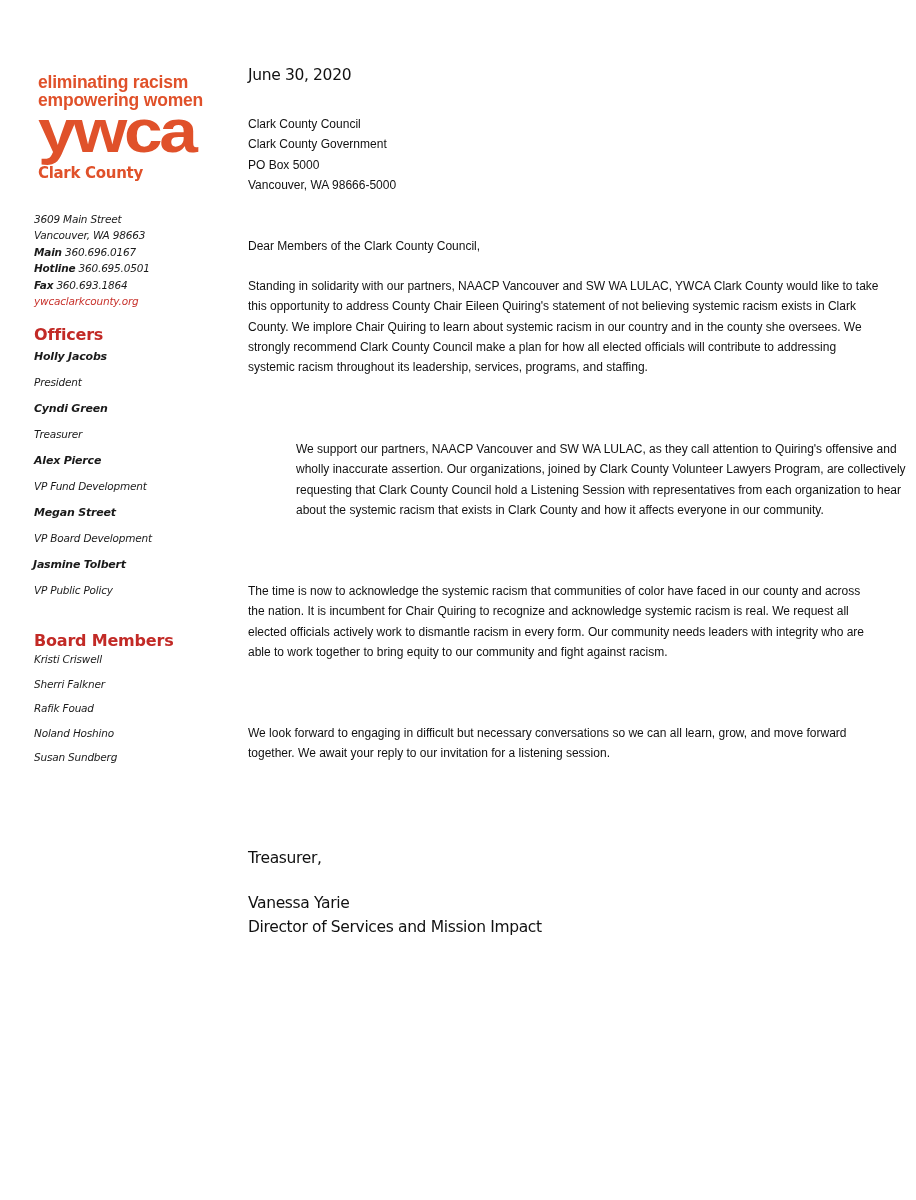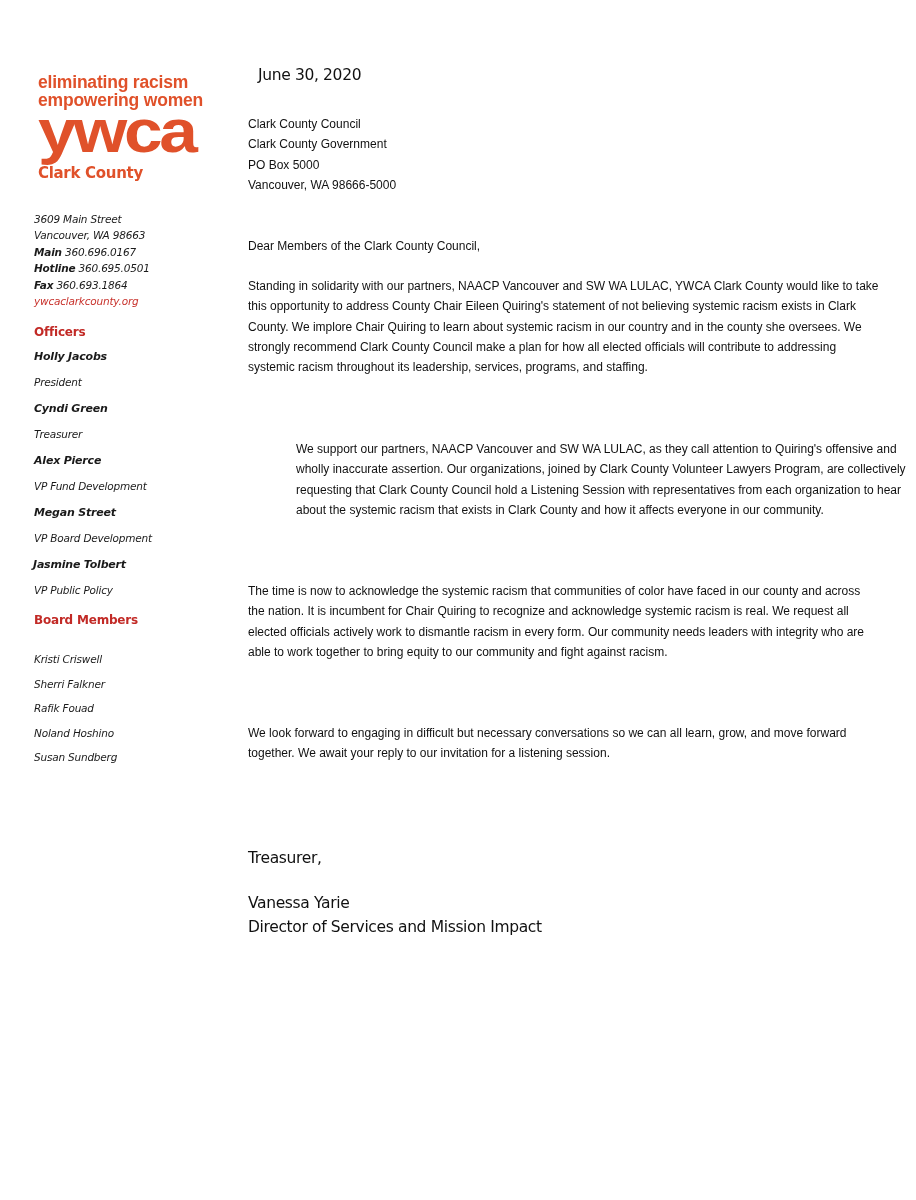--- a/index.html
+++ b/index.html
@@ -68,21 +68,21 @@
       left: 34px;
       top: 211px;
       line-height: 16.4px;
     }
     .contact b { font-weight: bold; }
     .contact .web { color: #c8322c; }
     .section-head {
       position: absolute;
       left: 34px;
       font-family: "DejaVu Sans", sans-serif;
-      font-size: 12px;
+      font-size: 16px;
       font-weight: bold;
       color: #c22a26;
       letter-spacing: -0.2px;
     }
     .officers {
       position: absolute;
       left: 34px;
       top: 350px;
     }
     .officer {
@@ -124,21 +124,21 @@
     }
     .arial {
       font-family: "Liberation Sans", sans-serif;
       font-size: 12px;
       line-height: 20.3px;
       color: #111111;
     }
     .date {
       position: absolute;
       top: 66px;
-      left: 10px;
+      left: 0;
       white-space: nowrap;
     }
     .address {
       position: absolute;
       top: 114px;
       left: 0;
       white-space: nowrap;
     }
     .salutation {
       position: absolute;
@@ -219,21 +219,21 @@
     <div class="officer">
       <div class="name">Megan Street</div>
       <div class="role">VP Board Development</div>
     </div>
     <div class="officer indent-neg">
       <div class="name">Jasmine Tolbert</div>
       <div class="role">VP Public Policy</div>
     </div>
   </div>
 
-  <div class="section-head" style="top:613px;text-align:center;">Board Members</div>
+  <div class="section-head" style="top:631px;text-align:center;">Board Members</div>
 
   <div class="board side-text">
     <div class="member">Kristi Criswell</div>
     <div class="member">Sherri Falkner</div>
     <div class="member">Rafik Fouad</div>
     <div class="member">Noland Hoshino</div>
     <div class="member">Susan Sundberg</div>
   </div>
 </div>
 

